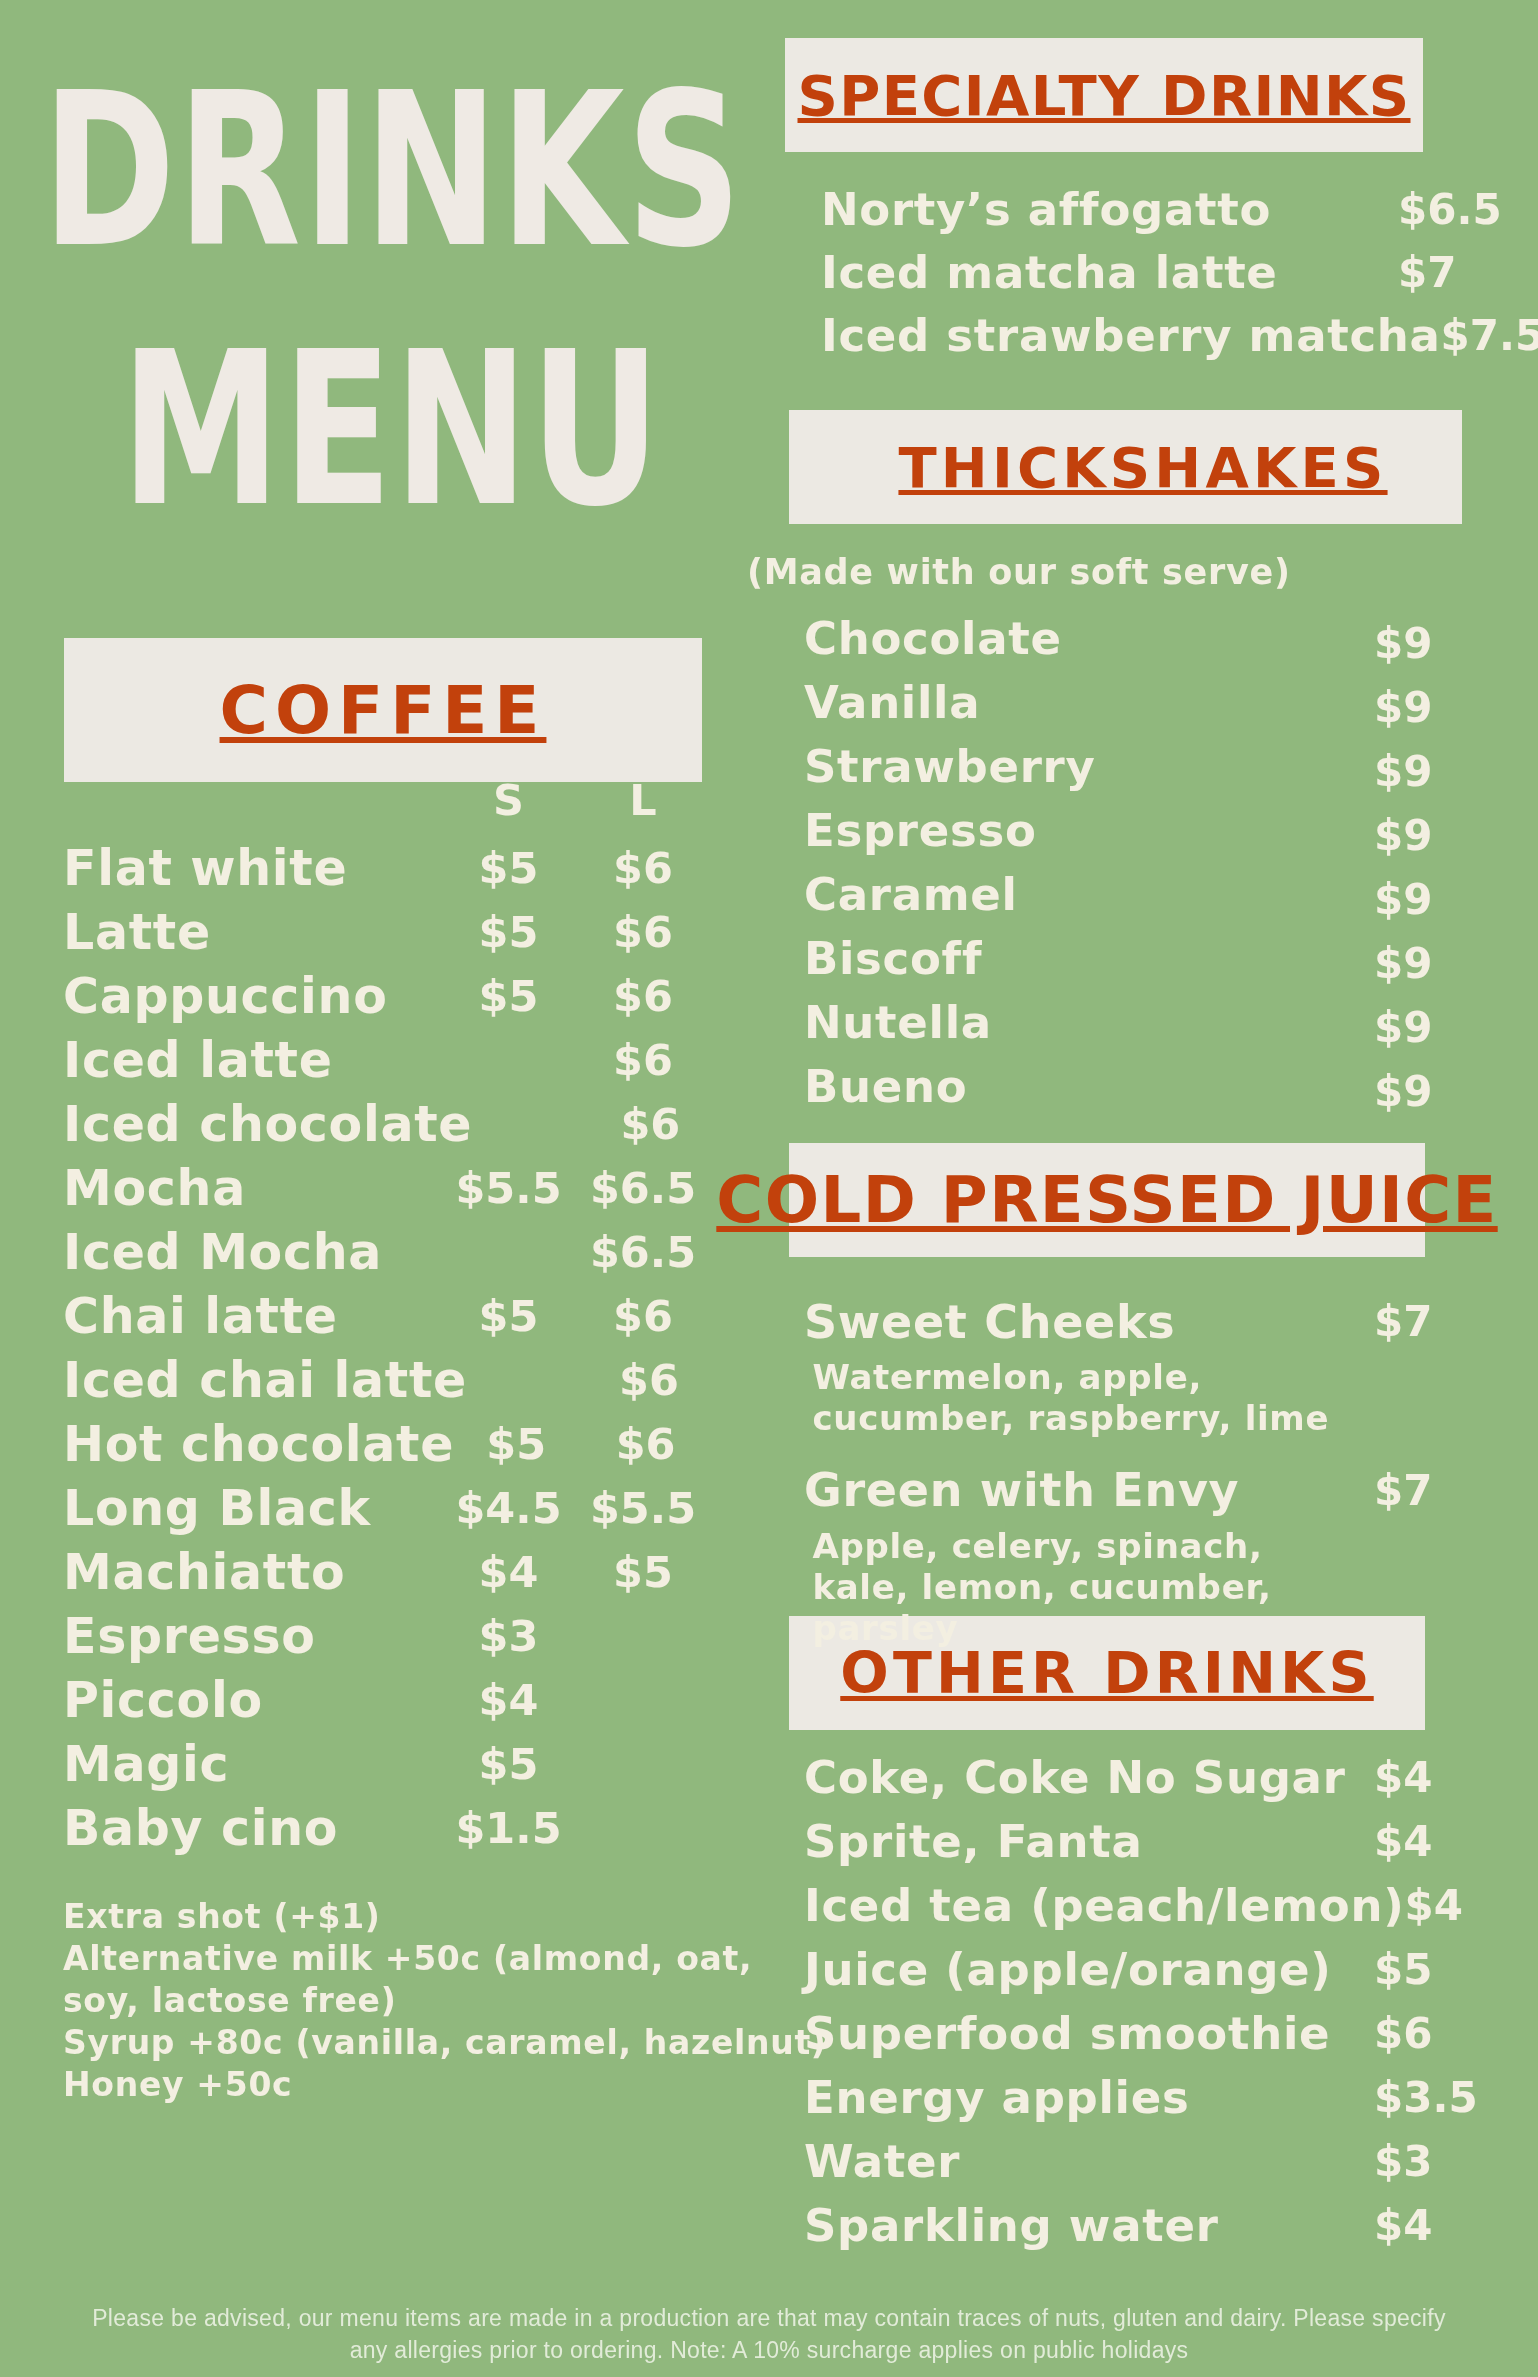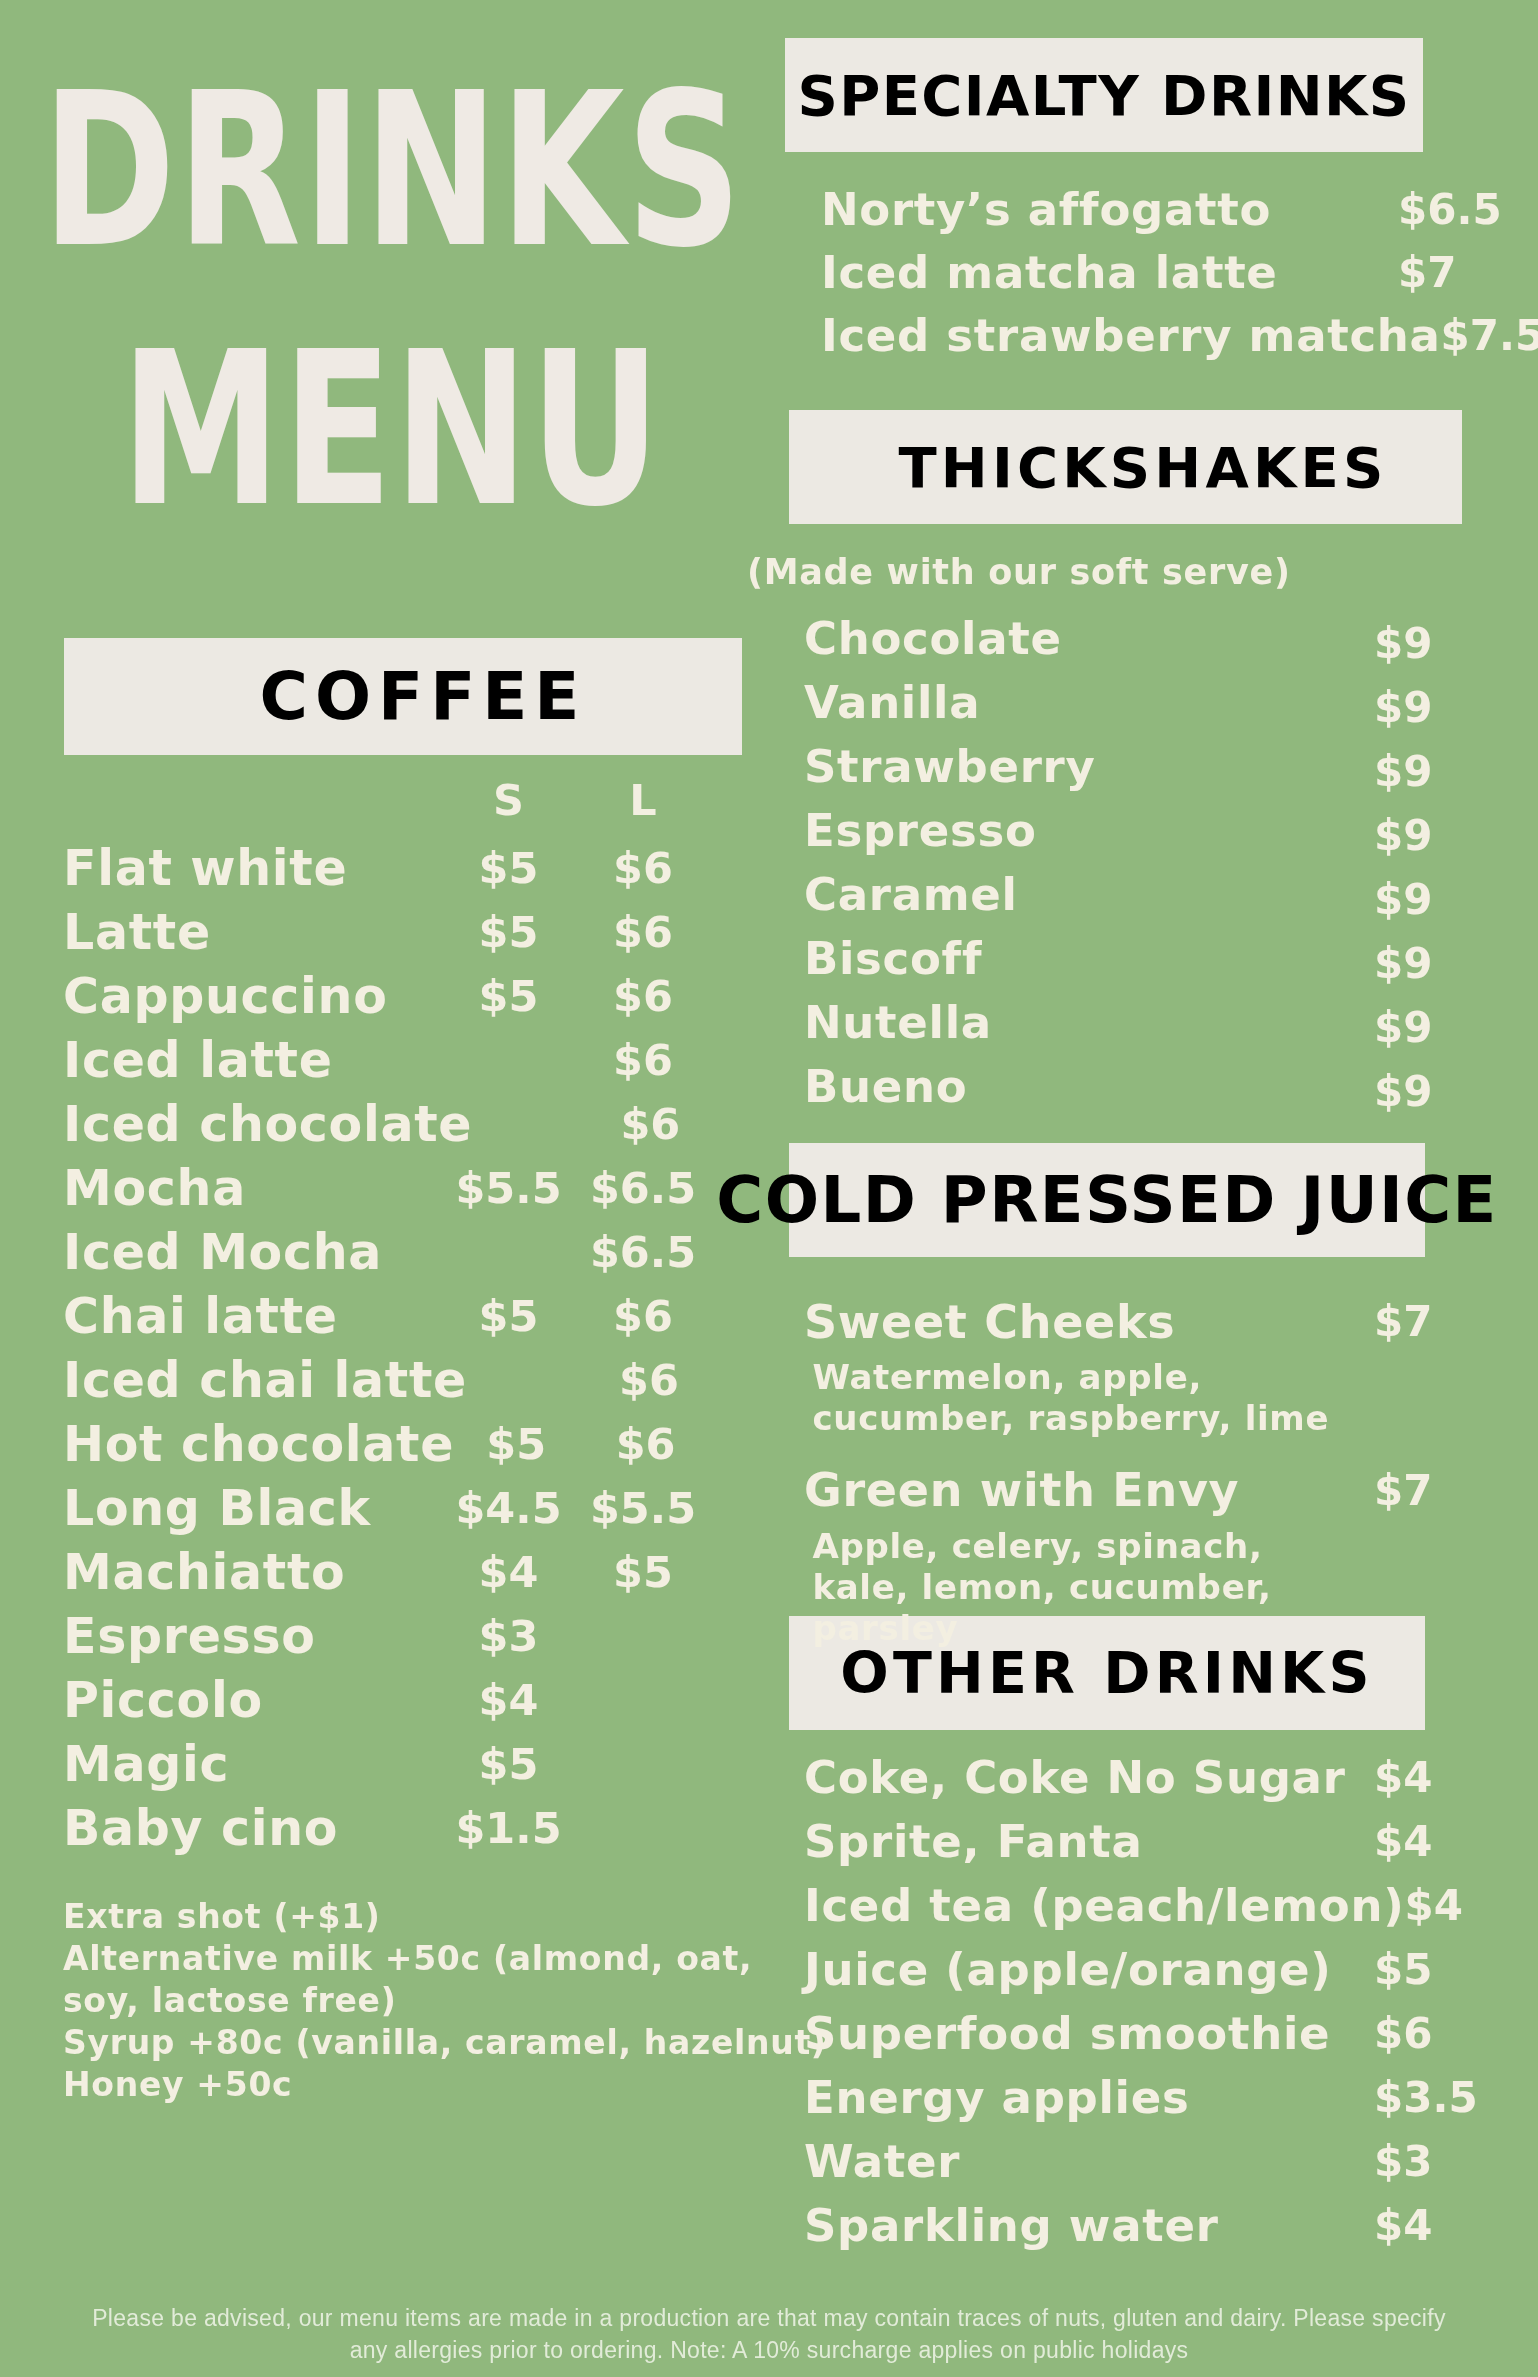--- a/index.html
+++ b/index.html
@@ -29,26 +29,27 @@
 
   
   .band {
     position: absolute;
     background: #ECE9E3;
     display: flex;
     align-items: center;
     justify-content: center;
   }
   .band-title {
-    color: #000000;
+    color: #c2410c;
     font-weight: 700;
     white-space: nowrap;
-  }
-
-  .band-coffee      { left:  64px; top:  638px; width: 638px; height: 117px; padding-left: 40px; }
+    text-decoration: underline;
+  }
+
+  .band-coffee      { left:  64px; top:  638px; width: 638px; height: 144px; }
   .band-coffee      .band-title { font-size: 66px; letter-spacing: 7px; }
   .band-specialty   { left: 785px; top:   38px; width: 638px; height: 114px; }
   .band-specialty   .band-title { font-size: 56px; letter-spacing: 1.4px; }
   .band-thickshakes { left: 789px; top:  410px; width: 638px; height: 114px; padding-left: 35px; }
   .band-thickshakes .band-title { font-size: 56px; letter-spacing: 4.2px; }
   .band-juice       { left: 789px; top: 1143px; width: 636px; height: 114px; }
   .band-juice       .band-title { font-size: 64px; letter-spacing: 1.4px; }
   .band-other       { left: 789px; top: 1616px; width: 636px; height: 114px; }
   .band-other       .band-title { font-size: 57px; letter-spacing: 4.2px; }
 

